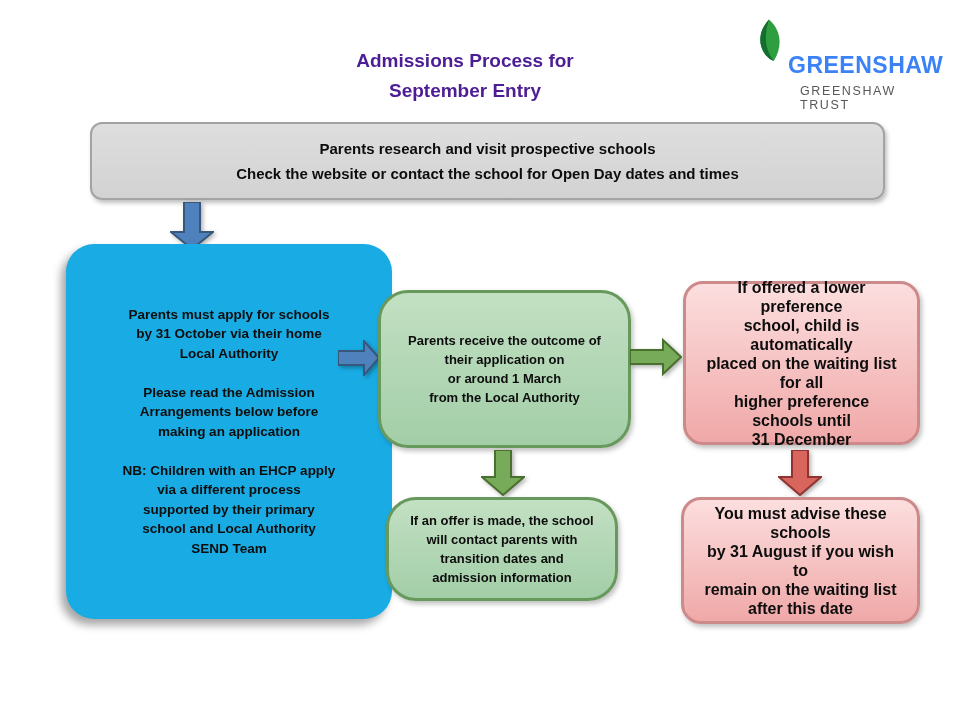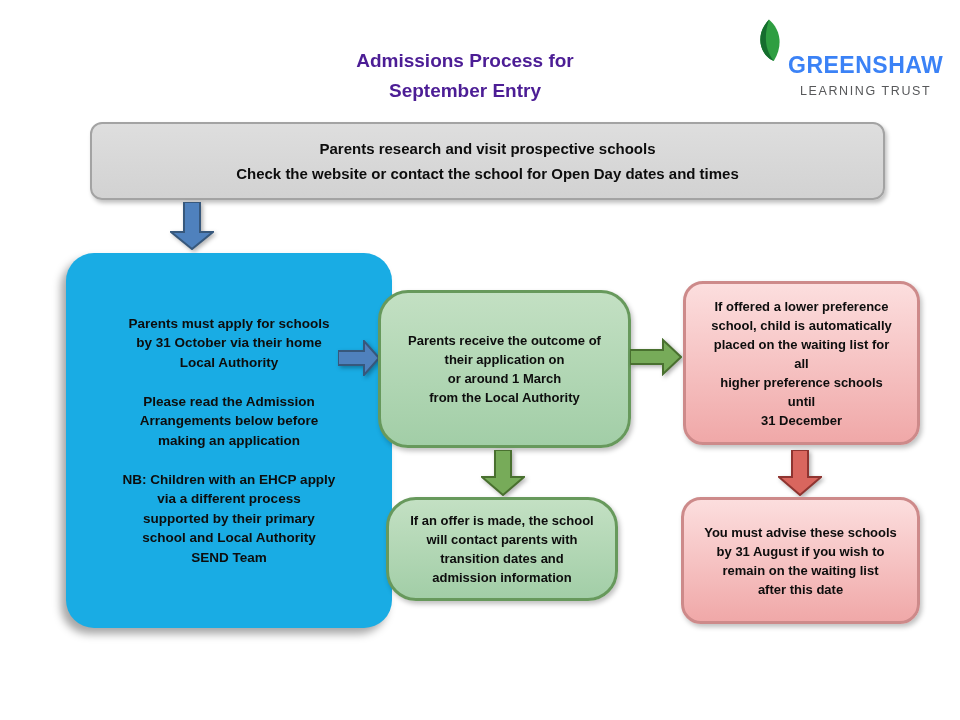--- a/index.html
+++ b/index.html
@@ -52,41 +52,41 @@
   .gray-box {
     left: 90px; top: 122px; width: 795px; height: 78px;
     background: linear-gradient(180deg, #dedede, #d2d2d2);
     border: 2px solid #a3a3a3;
     border-radius: 12px;
     font-size: 15px; line-height: 25px;
     box-shadow: 2px 3px 4px rgba(0,0,0,0.25);
   }
 
   .blue-box {
-    left: 66px; top: 253px; width: 326px; height: 375px;
+    left: 66px; top: 244px; width: 326px; height: 375px;
     background: #19ace4;
     border-radius: 28px;
     font-size: 13.5px; line-height: 19.5px;
     box-shadow: -5px 6px 9px rgba(0,0,0,0.35);
   }
 
   .green-box {
     background: linear-gradient(180deg, #c3e0c3, #a2cea7);
     border: 3px solid #67995c;
     font-size: 13px; line-height: 19px;
     border-radius: 30px;
     box-shadow: 2px 3px 5px rgba(0,0,0,0.25);
   }
   .outcome-box { left: 378px; top: 290px; width: 253px; height: 158px; }
   .offer-box   { left: 386px; top: 497px; width: 232px; height: 104px; }
 
   .pink-box {
     background: linear-gradient(180deg, #fcdede, #f0a8a8);
     border: 3px solid #cd8a8a;
-    font-size: 13px; line-height: 19px;
+    font-size: 16px; line-height: 19px;
     border-radius: 20px;
     box-shadow: 2px 3px 5px rgba(0,0,0,0.25);
   }
   .waiting-box { left: 683px; top: 281px; width: 237px; height: 164px; }
   .advise-box  { left: 681px; top: 497px; width: 239px; height: 127px; }
 
   
   .arrow { position: absolute; filter: drop-shadow(2px 2px 2px rgba(0,0,0,0.3)); }
   .arrow-research-apply { left: 170px; top: 202px; }
   .arrow-apply-outcome  { left: 338px; top: 340px; }
@@ -101,21 +101,21 @@
 
   <div class="page-title multiline">Admissions Process for
 September Entry</div>
 
   <div class="logo">
     <svg class="leaf" viewBox="0 0 40 56" aria-hidden="true">
       <path d="M20 1 C33 12 39 32 26 53 C8 45 2 20 20 1 Z" fill="#2e9e41"></path>
       <path d="M20 1 C14 20 14 38 26 53 C8 45 2 20 20 1 Z" fill="#156d2e"></path>
     </svg>
     <div class="brand">GREENSHAW</div>
-    <div class="subbrand">LEARNING TRUST</div>
+    <div class="subbrand">GREENSHAW TRUST</div>
   </div>
 
   <div class="box gray-box">
     <div class="multiline">Parents research and visit prospective schools
 Check the website or contact the school for Open Day dates and times</div>
   </div>
 
   <svg class="arrow arrow-research-apply" width="44" height="48" viewBox="0 0 44 48" aria-hidden="true">
     <polygon points="14,0 30,0 30,30 43,30 22,47 1,30 14,30" fill="#4f81bd" stroke="#37587c" stroke-width="2"></polygon>
   </svg>

